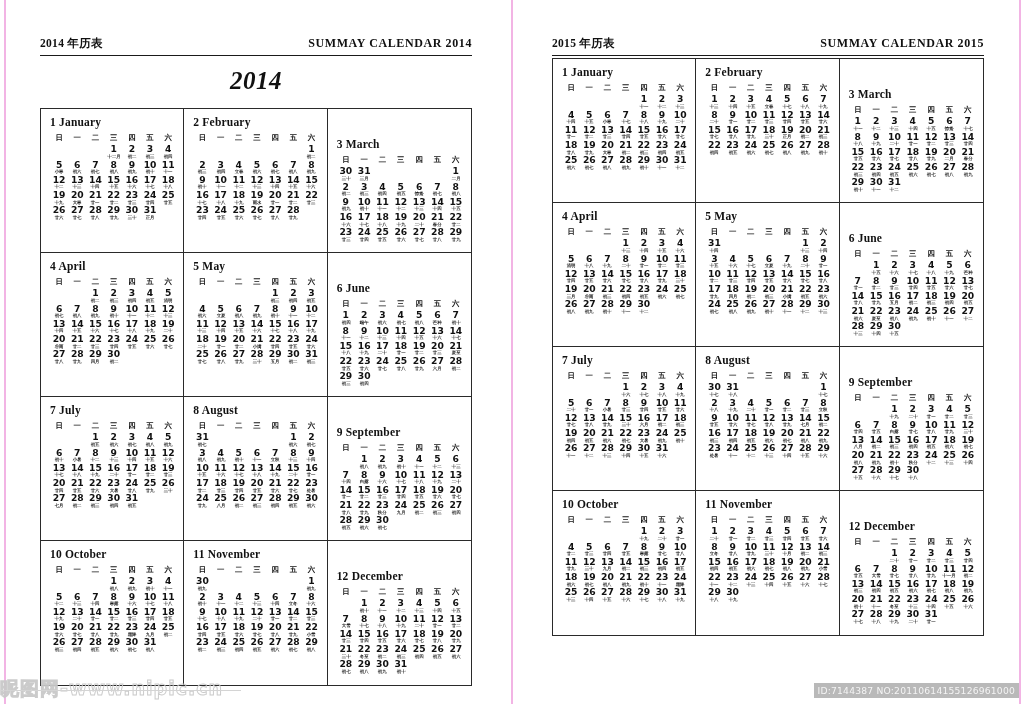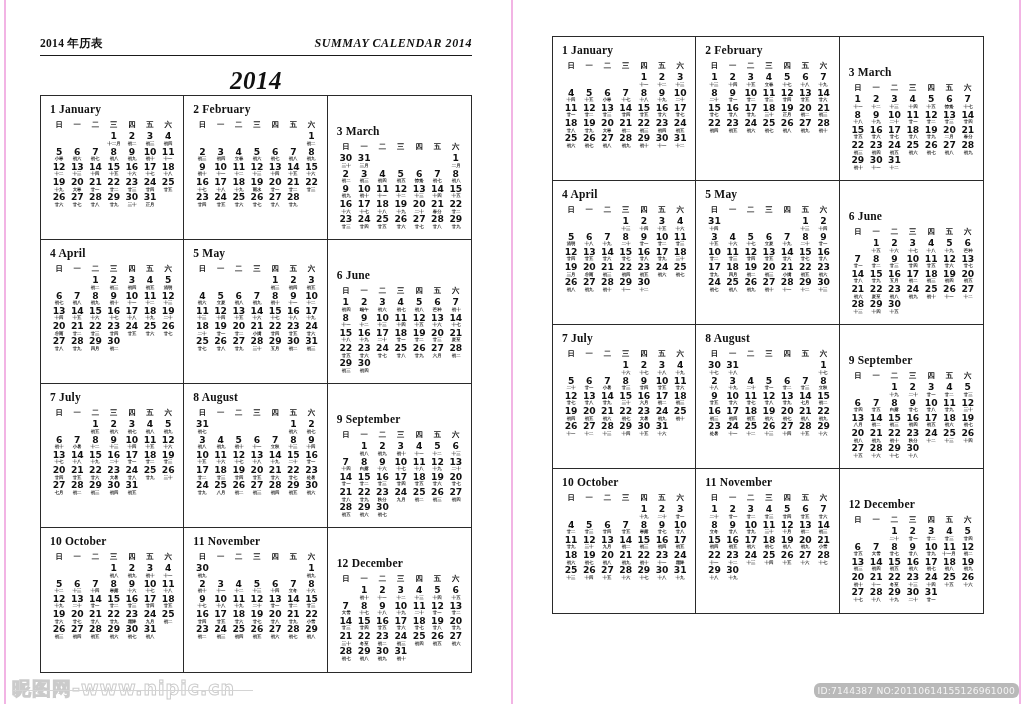--- a/index.html
+++ b/index.html
@@ -45,29 +45,29 @@
     margin-bottom: 2px;
   }
   .hdr-left, .hdr-right {
     font-weight: bold;
     font-size: 11.5px;
     letter-spacing: 0.3px;
     color: #111;
     white-space: nowrap;
   }
   .hdr-left { font-size: 11.5px; }
-  .hdr-right { font-size: 12px; letter-spacing: 0.6px; font-style: italic; }
+  .hdr-right { font-size: 12px; letter-spacing: 0.6px; }
 
   .year-title {
     text-align: center;
     font-style: italic;
     font-weight: bold;
     font-size: 25px;
     color: #111;
-    margin: 11px 0 0 0;
+    margin: 11px 0 13px 0;
     letter-spacing: 0.5px;
   }
 
   
   .months-grid {
     display: grid;
     grid-template-columns: repeat(3, 1fr);
     grid-template-rows: repeat(4, 1fr);
     border: 1.1px solid #2a2a2a;
     width: 100%;
@@ -125,21 +125,21 @@
     font-weight: bold;
     color: #222;
     line-height: 5.6px;
     transform: scale(0.96);
     white-space: nowrap;
   }
 
   
   .watermark {
     position: absolute;
-    left: 12px;
+    left: 0;
     bottom: 2px;
     font-family: "DejaVu Sans", sans-serif;
     font-size: 19px;
     font-weight: bold;
     color: transparent;
     -webkit-text-stroke: 1px #c9c9c9;
     letter-spacing: 1px;
     white-space: nowrap;
     z-index: 6;
     opacity: 0.95;
@@ -157,21 +157,20 @@
     right: 5px;
     bottom: 6px;
     background: #b9b9b9;
     color: #f4f4f4;
     font-family: "DejaVu Sans", sans-serif;
     font-size: 9.2px;
     letter-spacing: 0.2px;
     padding: 2px 4px;
     white-space: nowrap;
     z-index: 6;
-    border-radius: 6px;
   }
 </style>
 </head>
 <body>
 
 <div id="root">
 
   <div class="edge-line edge-left"></div>
   <div class="edge-line edge-center"></div>
   <div class="edge-line edge-right"></div>
@@ -2030,20 +2029,24 @@
                 <td></td>
                 <td></td>
                 <td></td>
               </tr>
             </tbody>
           </table>
         </div>
       </div>
     </div>
   <div class="page" id="page-1">
+      <div class="page-header">
+        <div class="hdr-left">2015  年历表</div>
+        <div class="hdr-right">SUMMAY CALENDAR 2015</div>
+      </div>
       <div class="months-grid">
         <div class="month">
           <div class="month-name">1 January</div>
           <table class="cal">
             <thead>
               <tr>
                 <th>日</th>
                 <th>一</th>
                 <th>二</th>
                 <th>三</th>

